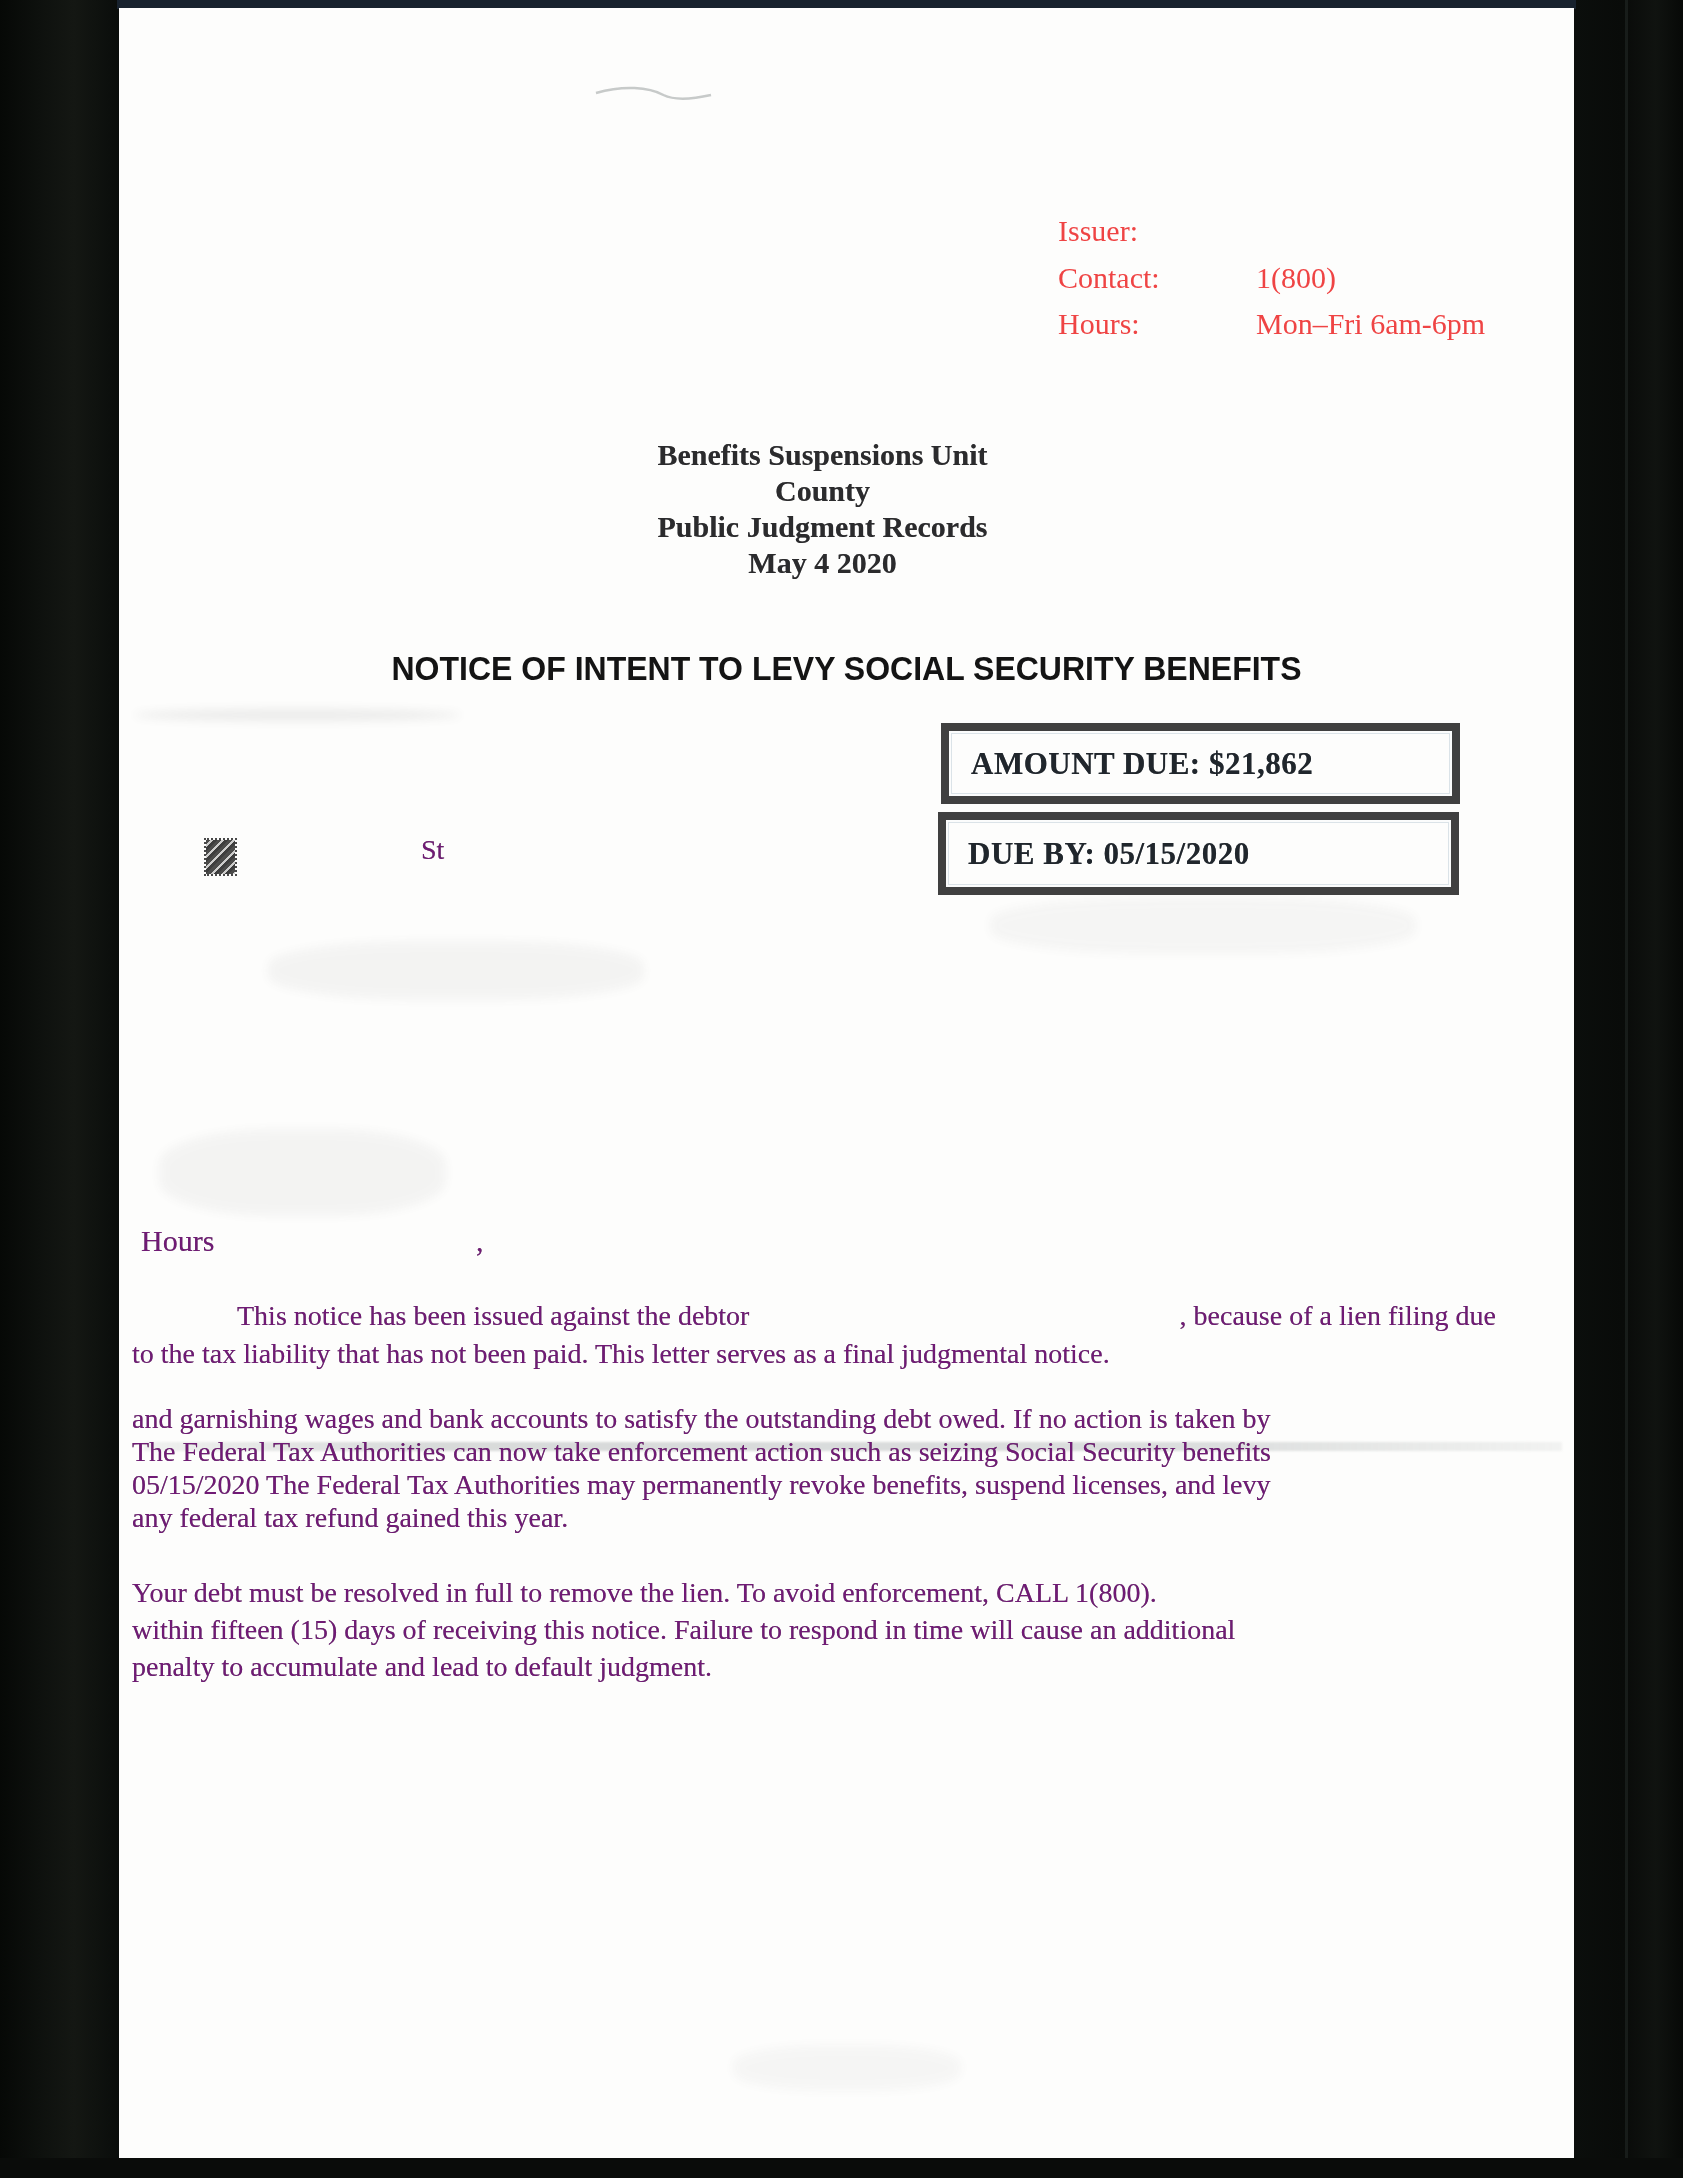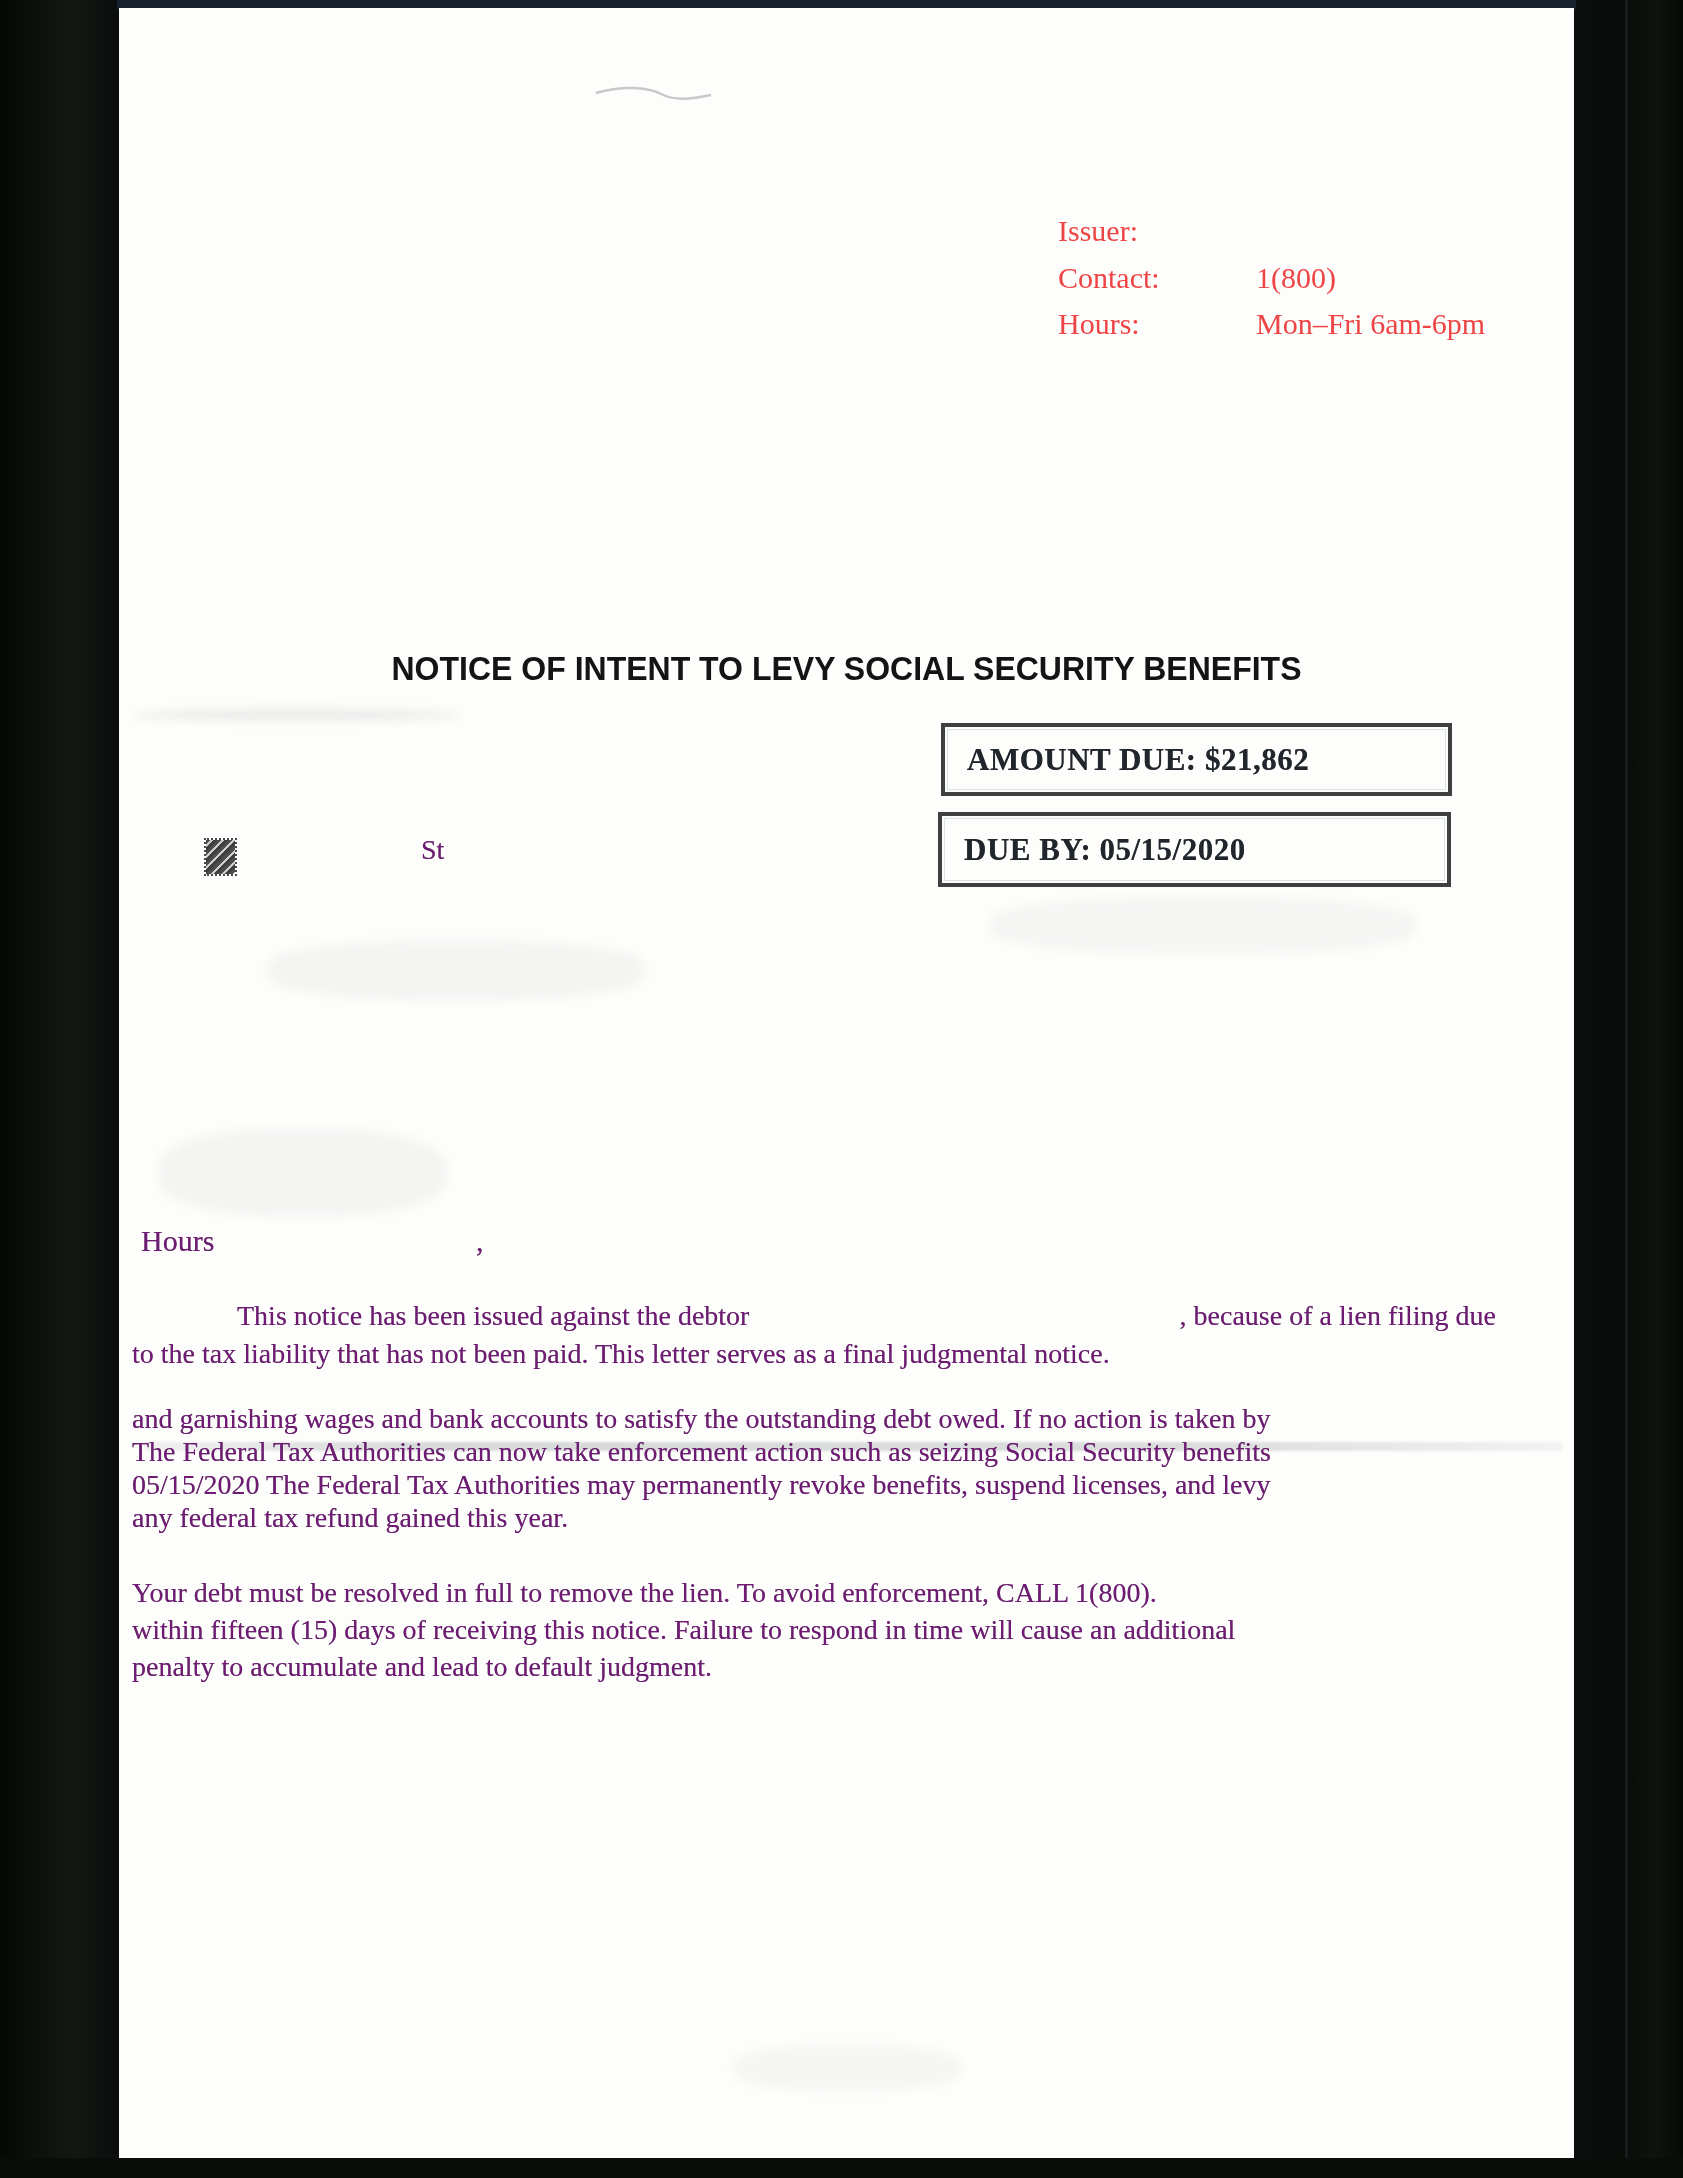--- a/index.html
+++ b/index.html
@@ -63,21 +63,21 @@
   .notice-title {
     left: 0; top: 642px; width: 1455px;
     text-align: center;
     font-family: "Liberation Sans", sans-serif;
     font-weight: 700; font-size: 33px; letter-spacing: 0px;
     color: #141414;
     transform: scaleX(0.97);
   }
   
   .due-box {
-    border: 4px solid #404040;
+    border: 8px solid #404040;
     box-shadow: inset 0 0 0 2px #fbfcfc, inset 0 0 0 3px rgba(120,150,170,.25);
     display: flex; align-items: center;
     font-weight: 700; font-size: 31px; letter-spacing: 0.5px;
     color: #20262c;
     text-shadow: 0 0 0.6px rgba(25,32,40,.6);
   }
   .due-box span { position: static; padding-left: 22px; white-space: nowrap; }
   .amount-box { left: 822px; top: 715px; width: 503px; height: 65px; }
   .dueby-box  { left: 819px; top: 804px; width: 505px; height: 67px; }
   
@@ -156,20 +156,26 @@
       <div class="contact-row row-contact">
         <span class="lbl">Contact:</span>
         <span class="val">1(800)</span>
       </div>
       <div class="contact-row row-hours">
         <span class="lbl">Hours:</span>
         <span class="val">Mon–Fri 6am-6pm</span>
       </div>
     </div>
 
+    <div class="agency-block">
+      <div>Benefits Suspensions Unit</div>
+      <div class="agency-line-county">County</div>
+      <div>Public Judgment Records</div>
+      <div>May 4 2020</div>
+    </div>
 
     <div class="notice-title">NOTICE OF INTENT TO LEVY SOCIAL SECURITY BENEFITS</div>
 
     <div class="due-box amount-box">
       <span>AMOUNT DUE: $21,862</span>
     </div>
     <div class="due-box dueby-box">
       <span>DUE BY: 05/15/2020</span>
     </div>
 

